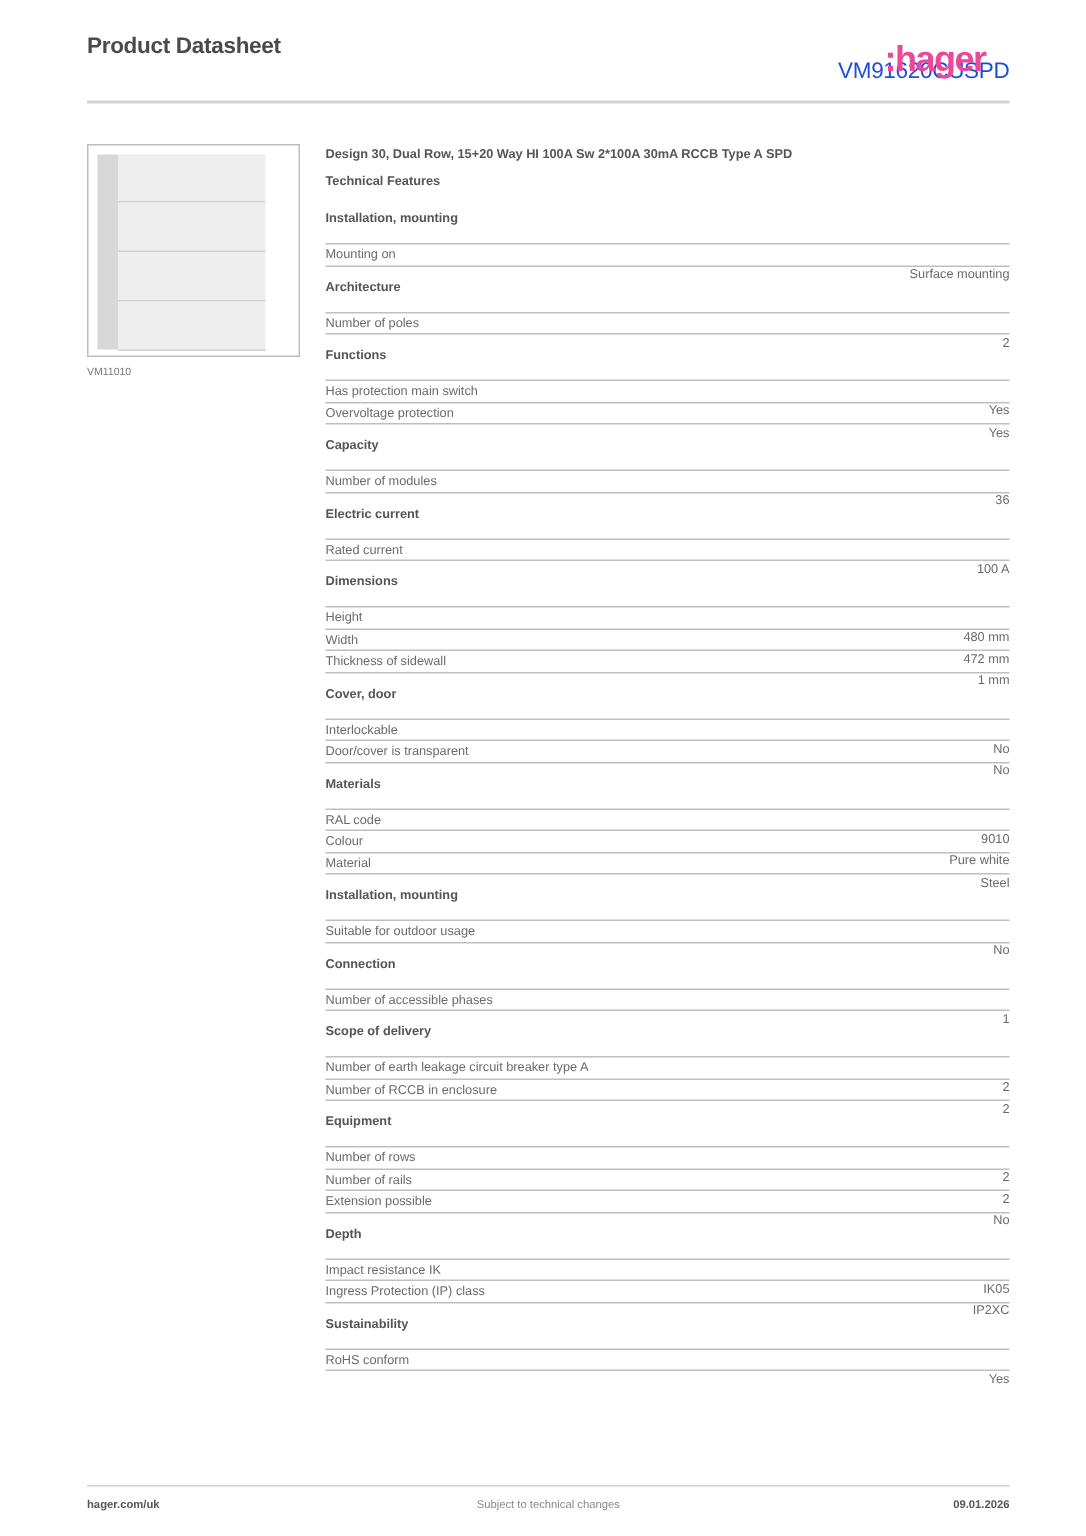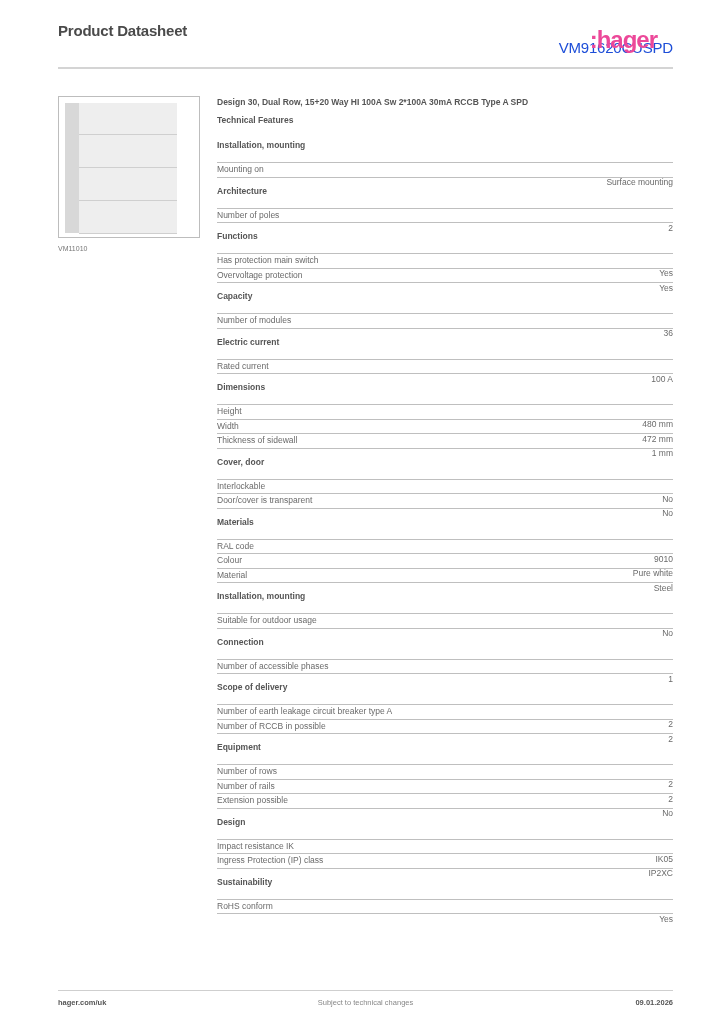--- a/index.html
+++ b/index.html
@@ -157,41 +157,41 @@
           <span class="value">1</span>
         </div>
       </div>
       <div class="section">
         <div class="section-title">Scope of delivery</div>
         <div class="row">
           <span class="label">Number of earth leakage circuit breaker type A</span>
           <span class="value">2</span>
         </div>
         <div class="row">
-          <span class="label">Number of RCCB in possible</span>
+          <span class="label">Number of RCCB in enclosure</span>
           <span class="value">2</span>
         </div>
       </div>
       <div class="section">
         <div class="section-title">Equipment</div>
         <div class="row">
           <span class="label">Number of rows</span>
           <span class="value">2</span>
         </div>
         <div class="row">
           <span class="label">Number of rails</span>
           <span class="value">2</span>
         </div>
         <div class="row">
           <span class="label">Extension possible</span>
           <span class="value">No</span>
         </div>
       </div>
       <div class="section">
-        <div class="section-title">Design</div>
+        <div class="section-title">Depth</div>
         <div class="row">
           <span class="label">Impact resistance IK</span>
           <span class="value">IK05</span>
         </div>
         <div class="row">
           <span class="label">Ingress Protection (IP) class</span>
           <span class="value">IP2XC</span>
         </div>
       </div>
       <div class="section">

